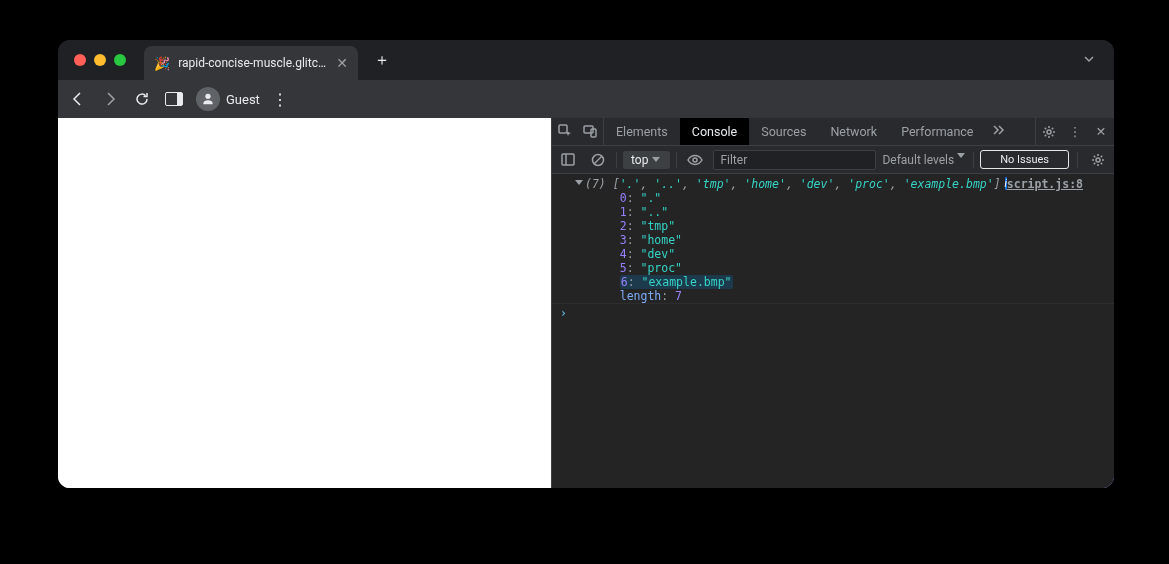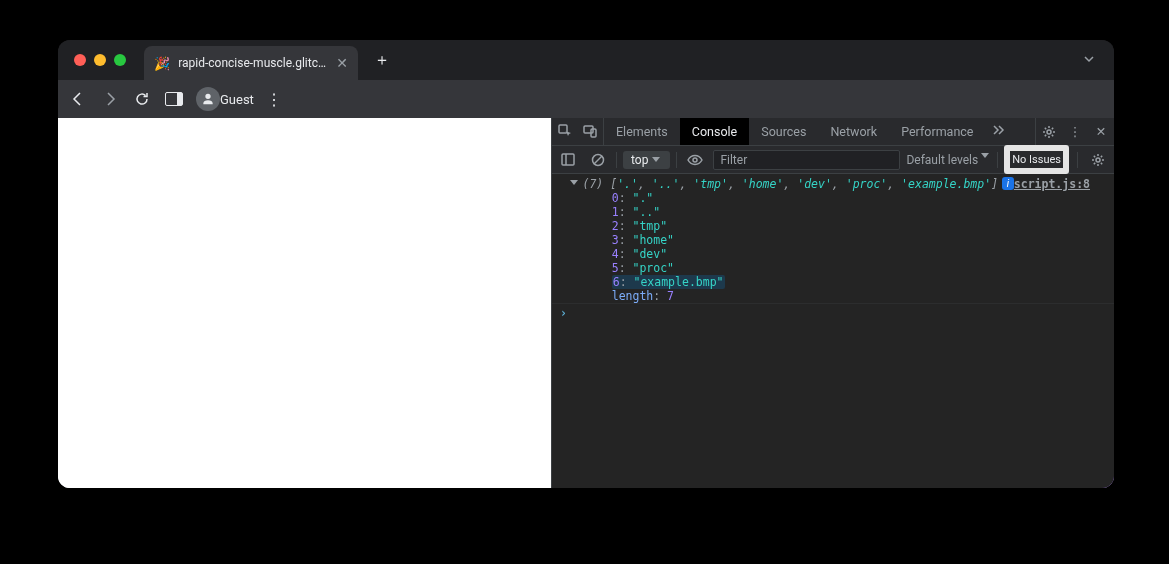--- a/index.html
+++ b/index.html
@@ -132,30 +132,30 @@
     padding: 2px 8px; border-radius: 3px;
     display:flex; align-items:center; gap:4px;
     font-size:12px;
   }
   .filter {
     flex:1; background:#202124; border:1px solid #3c4043; height:20px;
     border-radius:2px; padding:8px 6px; color:#9aa0a6; font-size:12px;
     display:flex; align-items:center;
   }
   .levels { color:#9aa0a6; display:flex; gap:3px; }
-  .issues { border:6px solid #e5e5e5; border-radius:3px; padding:2px 2px; color:#e8eaed; font-size:11px; }
+  .issues { border:1px solid #e5e5e5; border-radius:3px; padding:2px 19px; color:#e8eaed; font-size:11px; }
   
   .console {
     flex:1; background:#242424;
     font-family: Menlo, Consolas, monospace;
     font-size: 11.5px;
     padding: 3px 0 3px 0;
     overflow:auto;
   }
-  .row { display:flex; padding: 0 16px; }
+  .row { display:flex; padding: 0 24px; justify-content: center; }
   .row .gutter { width:16px; color:#9aa0a6; font-size:10px; text-align:center; }
   .row .body { flex:1; white-space: pre; }
   .src { margin-left:auto; padding-right:8px; color:#9aa0a6; text-decoration: underline; font-weight: bold; }
   .num { color:#9980ff; }
   .str { color:#35d4c7; }
   .key { color:#7cacf8; }
   .dim { color:#9aa0a6; }
   .hl { background: #0e639c55; border-radius:2px; padding:0 1px;}
   .tri { display:inline-block; width:0; height:0; border-style:solid; margin-right:2px;}
   .tri.down { border-width:5px 4px 0 4px; border-color:#9aa0a6 transparent transparent transparent; vertical-align:1px;}
@@ -207,21 +207,21 @@
         </svg>
     </div>
     <div class="tbtn">
       <svg width="16" height="16" viewBox="0 0 16 16" style="stroke:#e8eaed;stroke-width:1.5;fill:none">
           <path d="M13 8a5 5 0 1 1-1.5-3.5M13 2v3.5H9.5"></path>
         </svg>
     </div>
     <div class="tbtn">
       <div class="panel-icon"></div>
     </div>
-    <div style="display:flex;align-items:center;">
+    <div style="display:flex;align-items:center;gap:6px">
       <div class="avatar">
         <svg viewBox="0 0 24 24">
             <path d="M12 12a4 4 0 100-8 4 4 0 000 8zm0 2c-4 0-7 2-7 4.5V20h14v-1.5c0-2.5-3-4.5-7-4.5z"></path>
           </svg>
       </div>
       <span class="guest">Guest</span>
     </div>
     <div class="kebab">⋮</div>
   </div>
 

